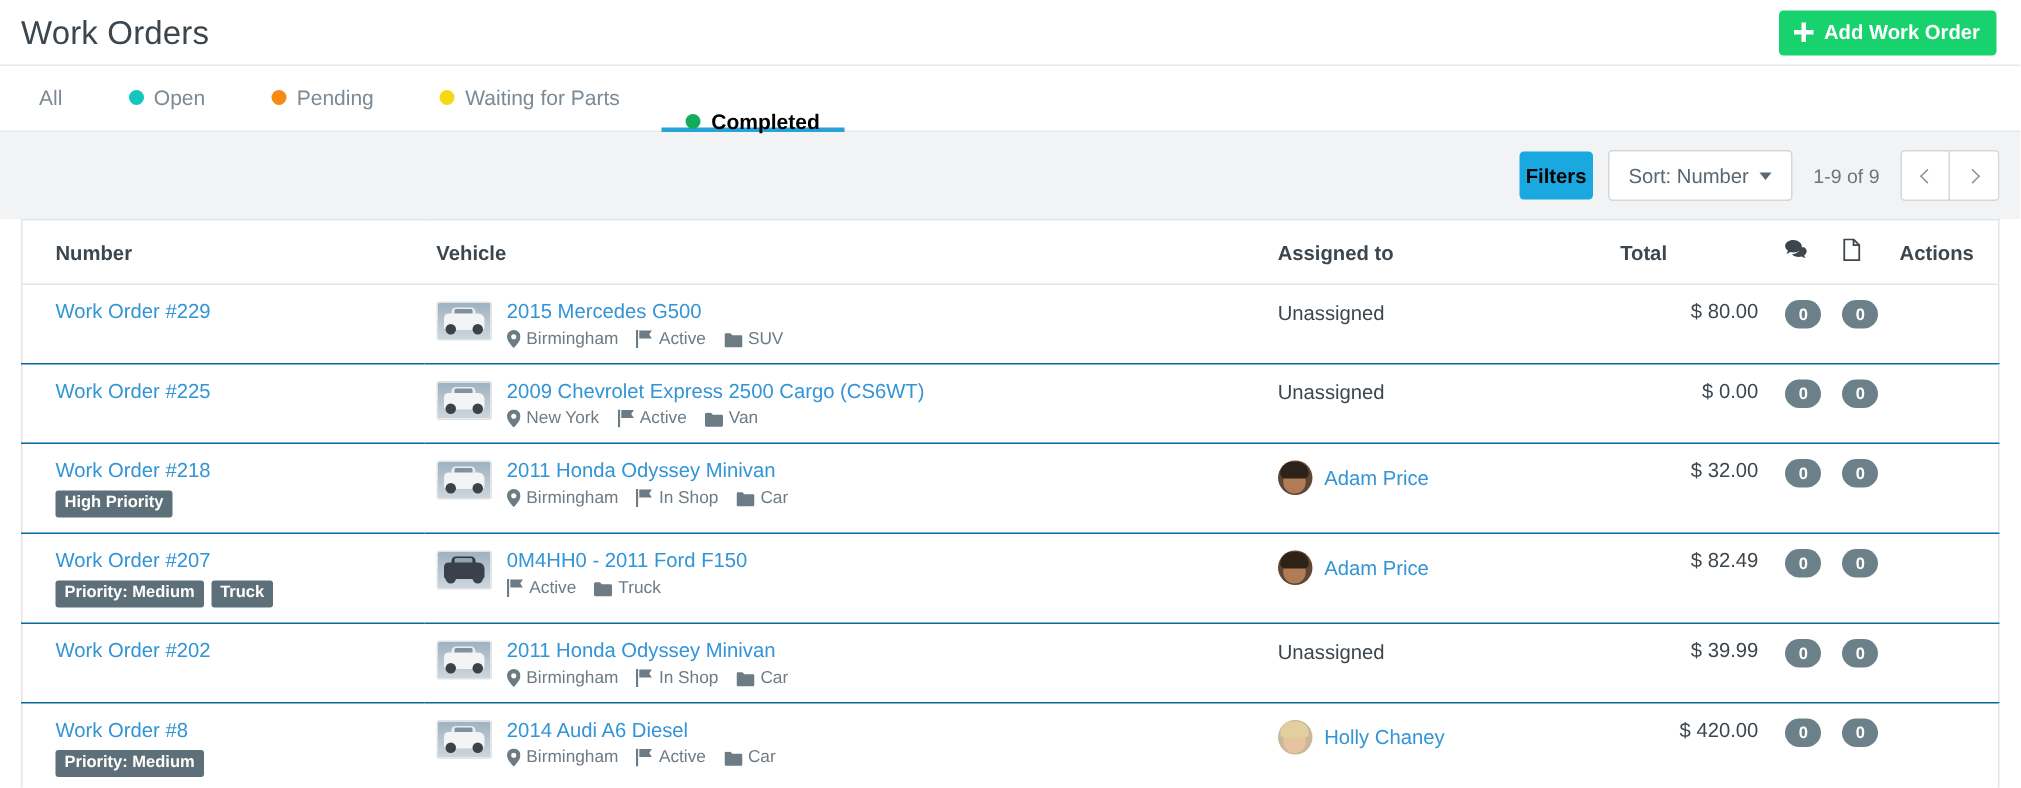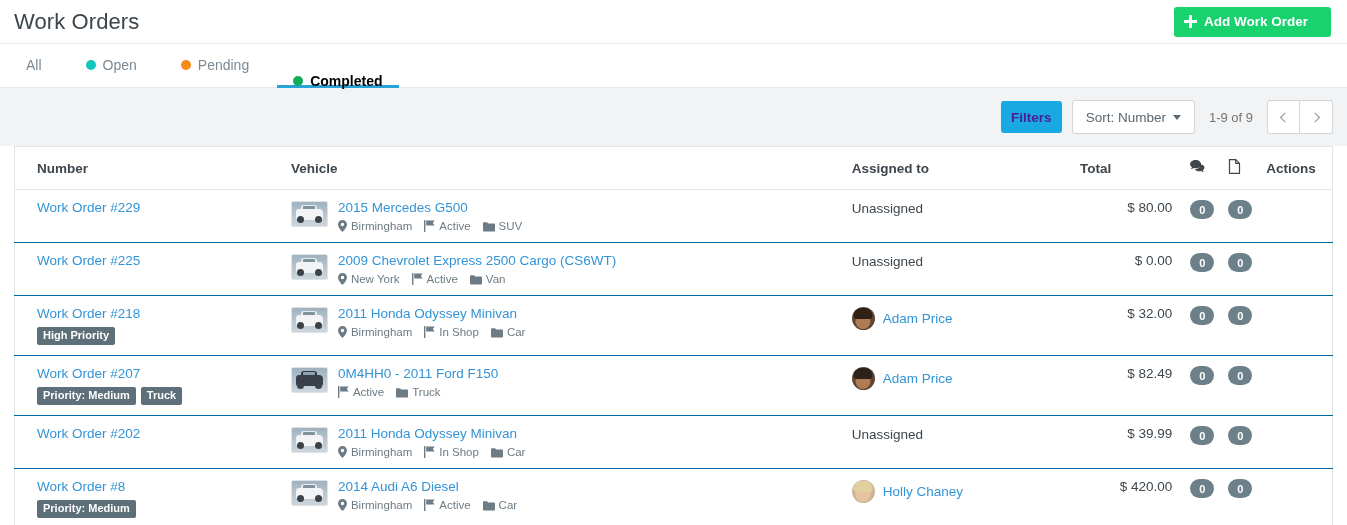--- a/index.html
+++ b/index.html
@@ -27,21 +27,21 @@
     font-weight: 400;
     letter-spacing: 0.1px;
     line-height: 1;
   }
   .btn-add {
     background: #18d26e;
     color: #fff;
     border: none;
     border-radius: 3px;
     height: 30px;
-    padding: 0 23px 0 10px;
+    padding: 0 11px 0 10px;
     font-size: 13.5px;
     font-weight: bold;
     display: inline-flex; align-items: center; gap: 7px;
     cursor: pointer;
     white-space: nowrap;
   }
   .plus-icon {
     display: inline-block; position: relative;
     width: 13px; height: 13px; flex: 0 0 13px;
   }
@@ -81,22 +81,22 @@
 
   
   .toolbar {
     background: #f2f3f5;
     height: 58px;
     display: flex; align-items: center; justify-content: flex-end;
     padding: 0 14px;
     gap: 10px;
   }
   .btn-filters {
-    background: #19a8e0; color: #4c1d95; border: none; border-radius: 3px;
-    height: 32px; padding: 0 10px; font-size: 13.5px; font-weight: bold;
+    background: #19a8e0; color: #000000; border: none; border-radius: 3px;
+    height: 32px; padding: 0 4px; font-size: 13.5px; font-weight: bold;
     cursor: pointer;
   }
   .btn-sort {
     background: #fff; color: #5b6770;
     border: 1px solid #d3d7da; border-radius: 3px;
     height: 34px; padding: 0 13px; font-size: 13.5px;
     display: inline-flex; align-items: center; gap: 7px;
     cursor: pointer;
   }
   .caret {
@@ -230,20 +230,24 @@
       <div class="tab">
         <span>All</span>
       </div>
       <div class="tab">
         <span class="dot" style="background: rgb(19, 199, 189);"></span>
         <span>Open</span>
       </div>
       <div class="tab">
         <span class="dot" style="background: rgb(245, 138, 21);"></span>
         <span>Pending</span>
+      </div>
+      <div class="tab">
+        <span class="dot" style="background: rgb(246, 217, 21);"></span>
+        <span>Waiting for Parts</span>
       </div>
       <div class="tab active">
         <span class="dot" style="background: rgb(19, 172, 92);"></span>
         <span>Completed</span>
       </div>
     </div>
 
   <div class="toolbar">
     <button class="btn-filters">Filters</button>
     <button class="btn-sort">

